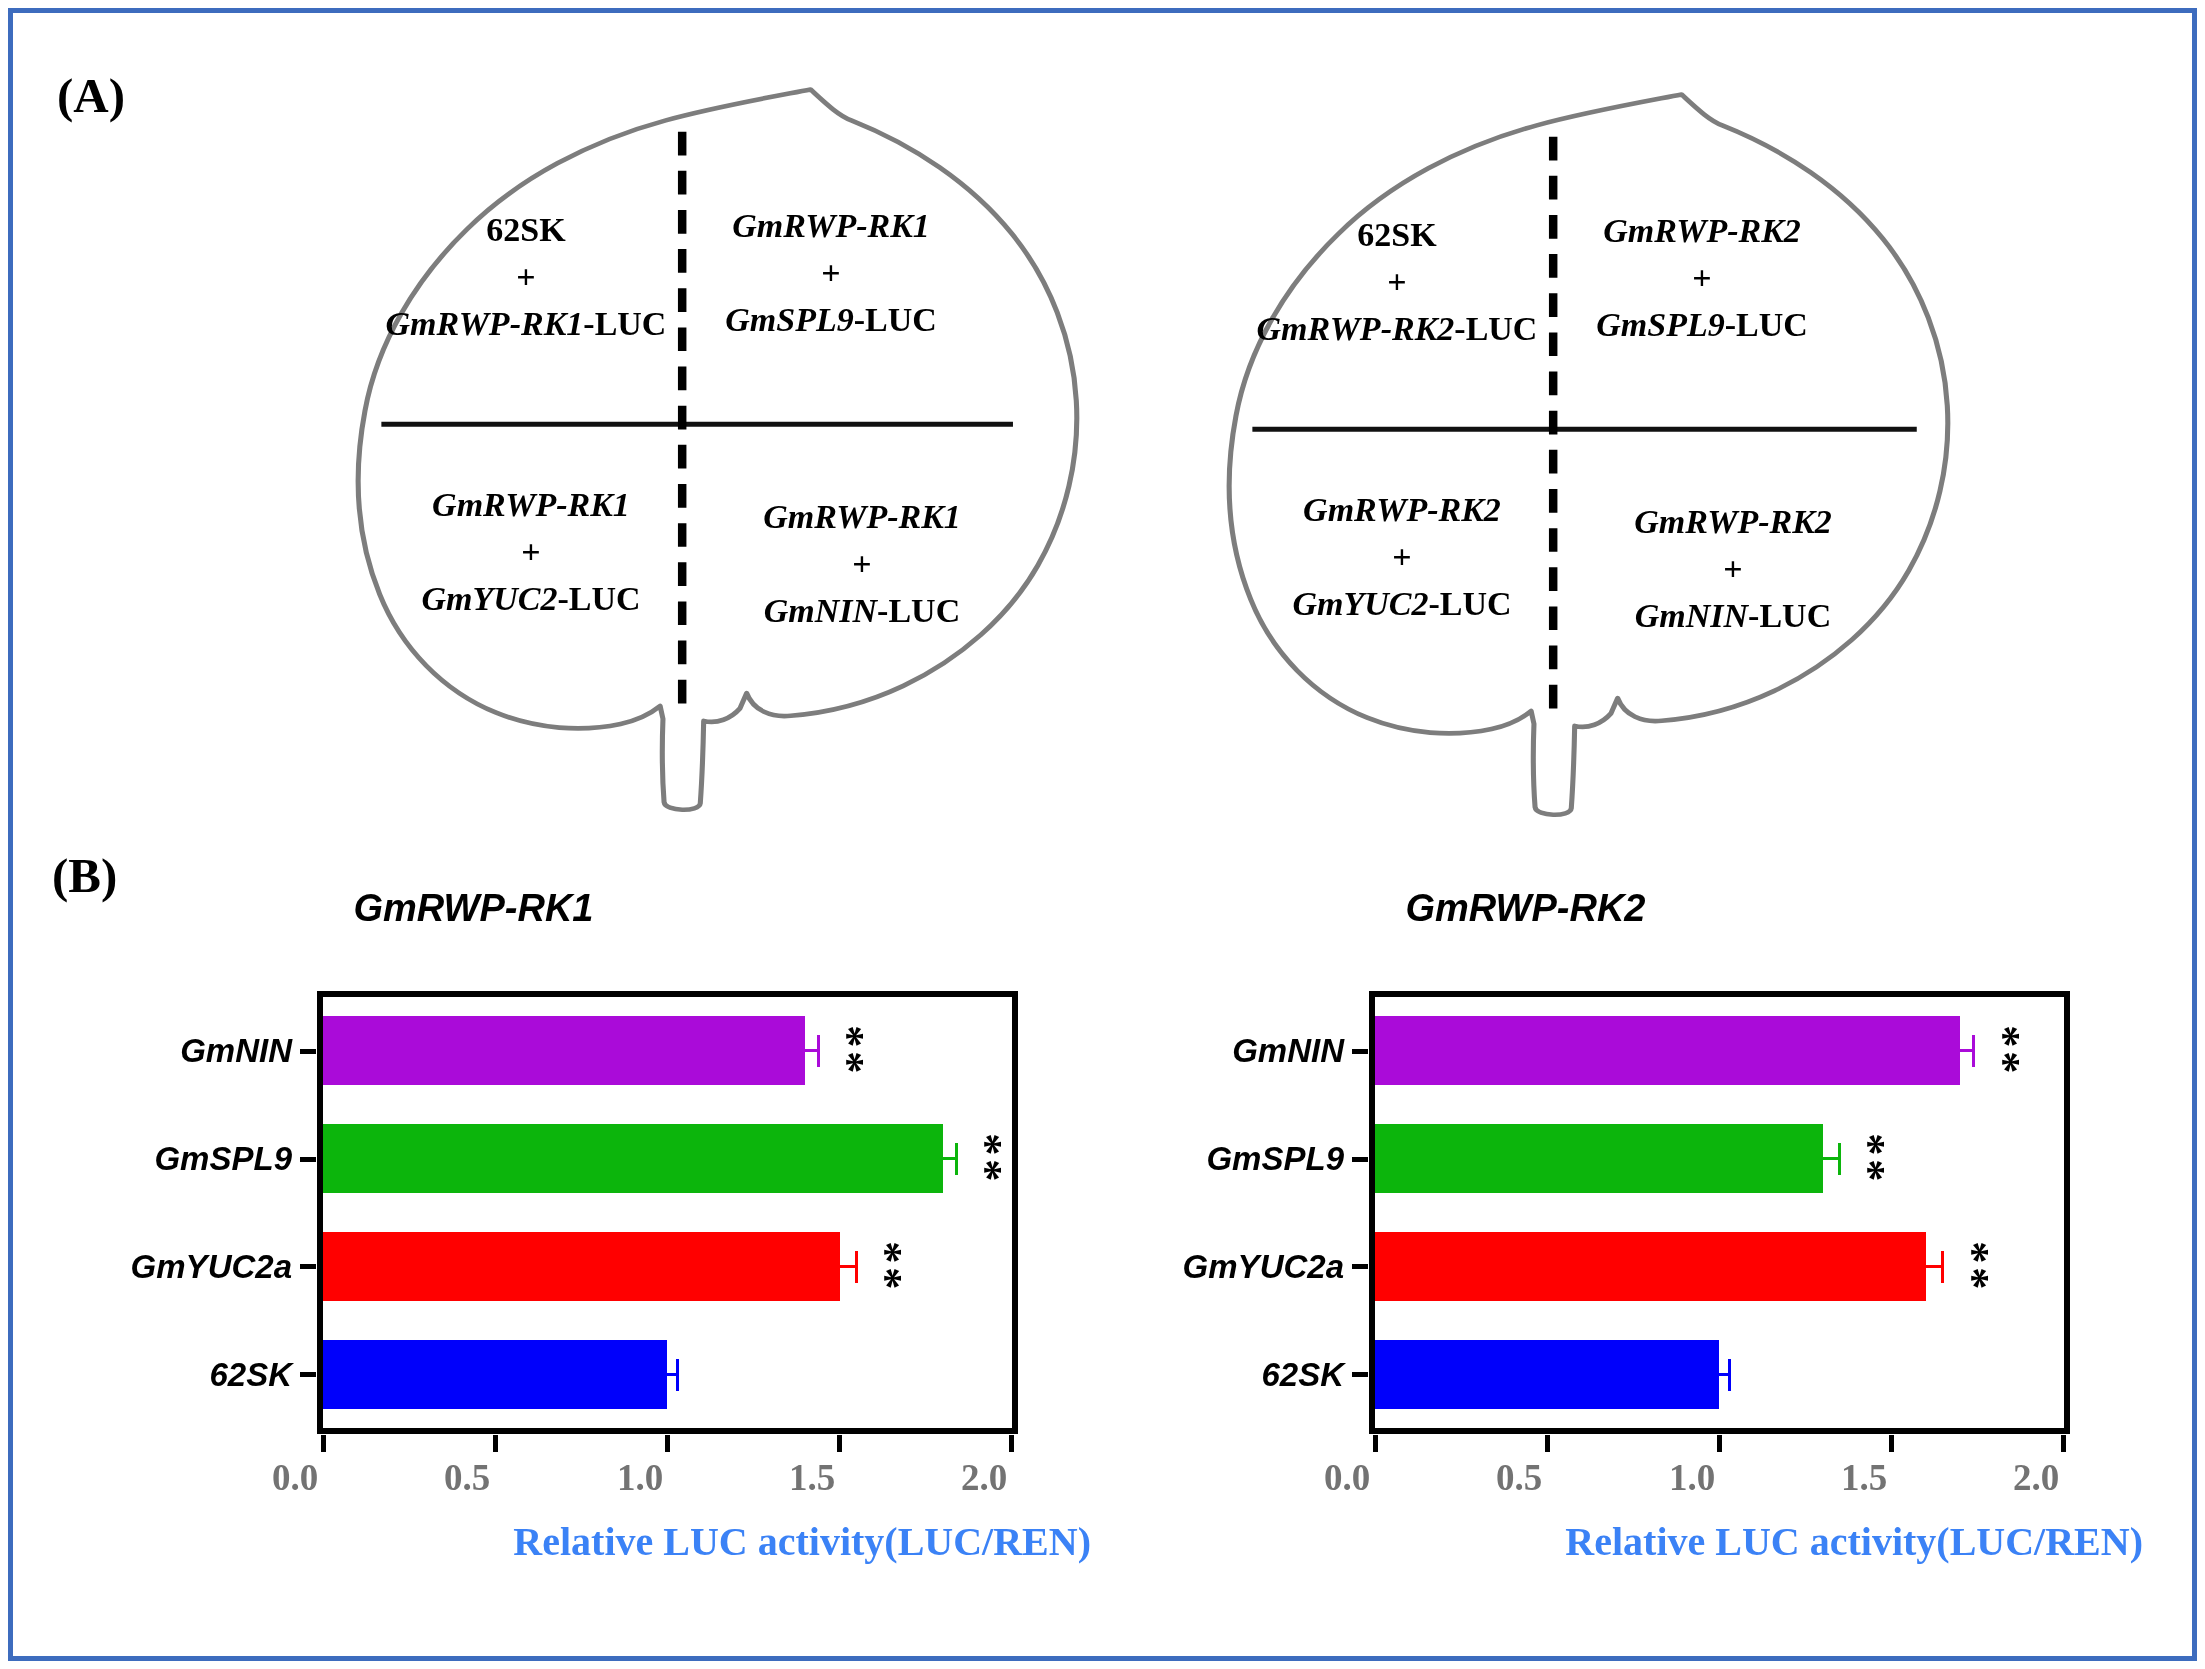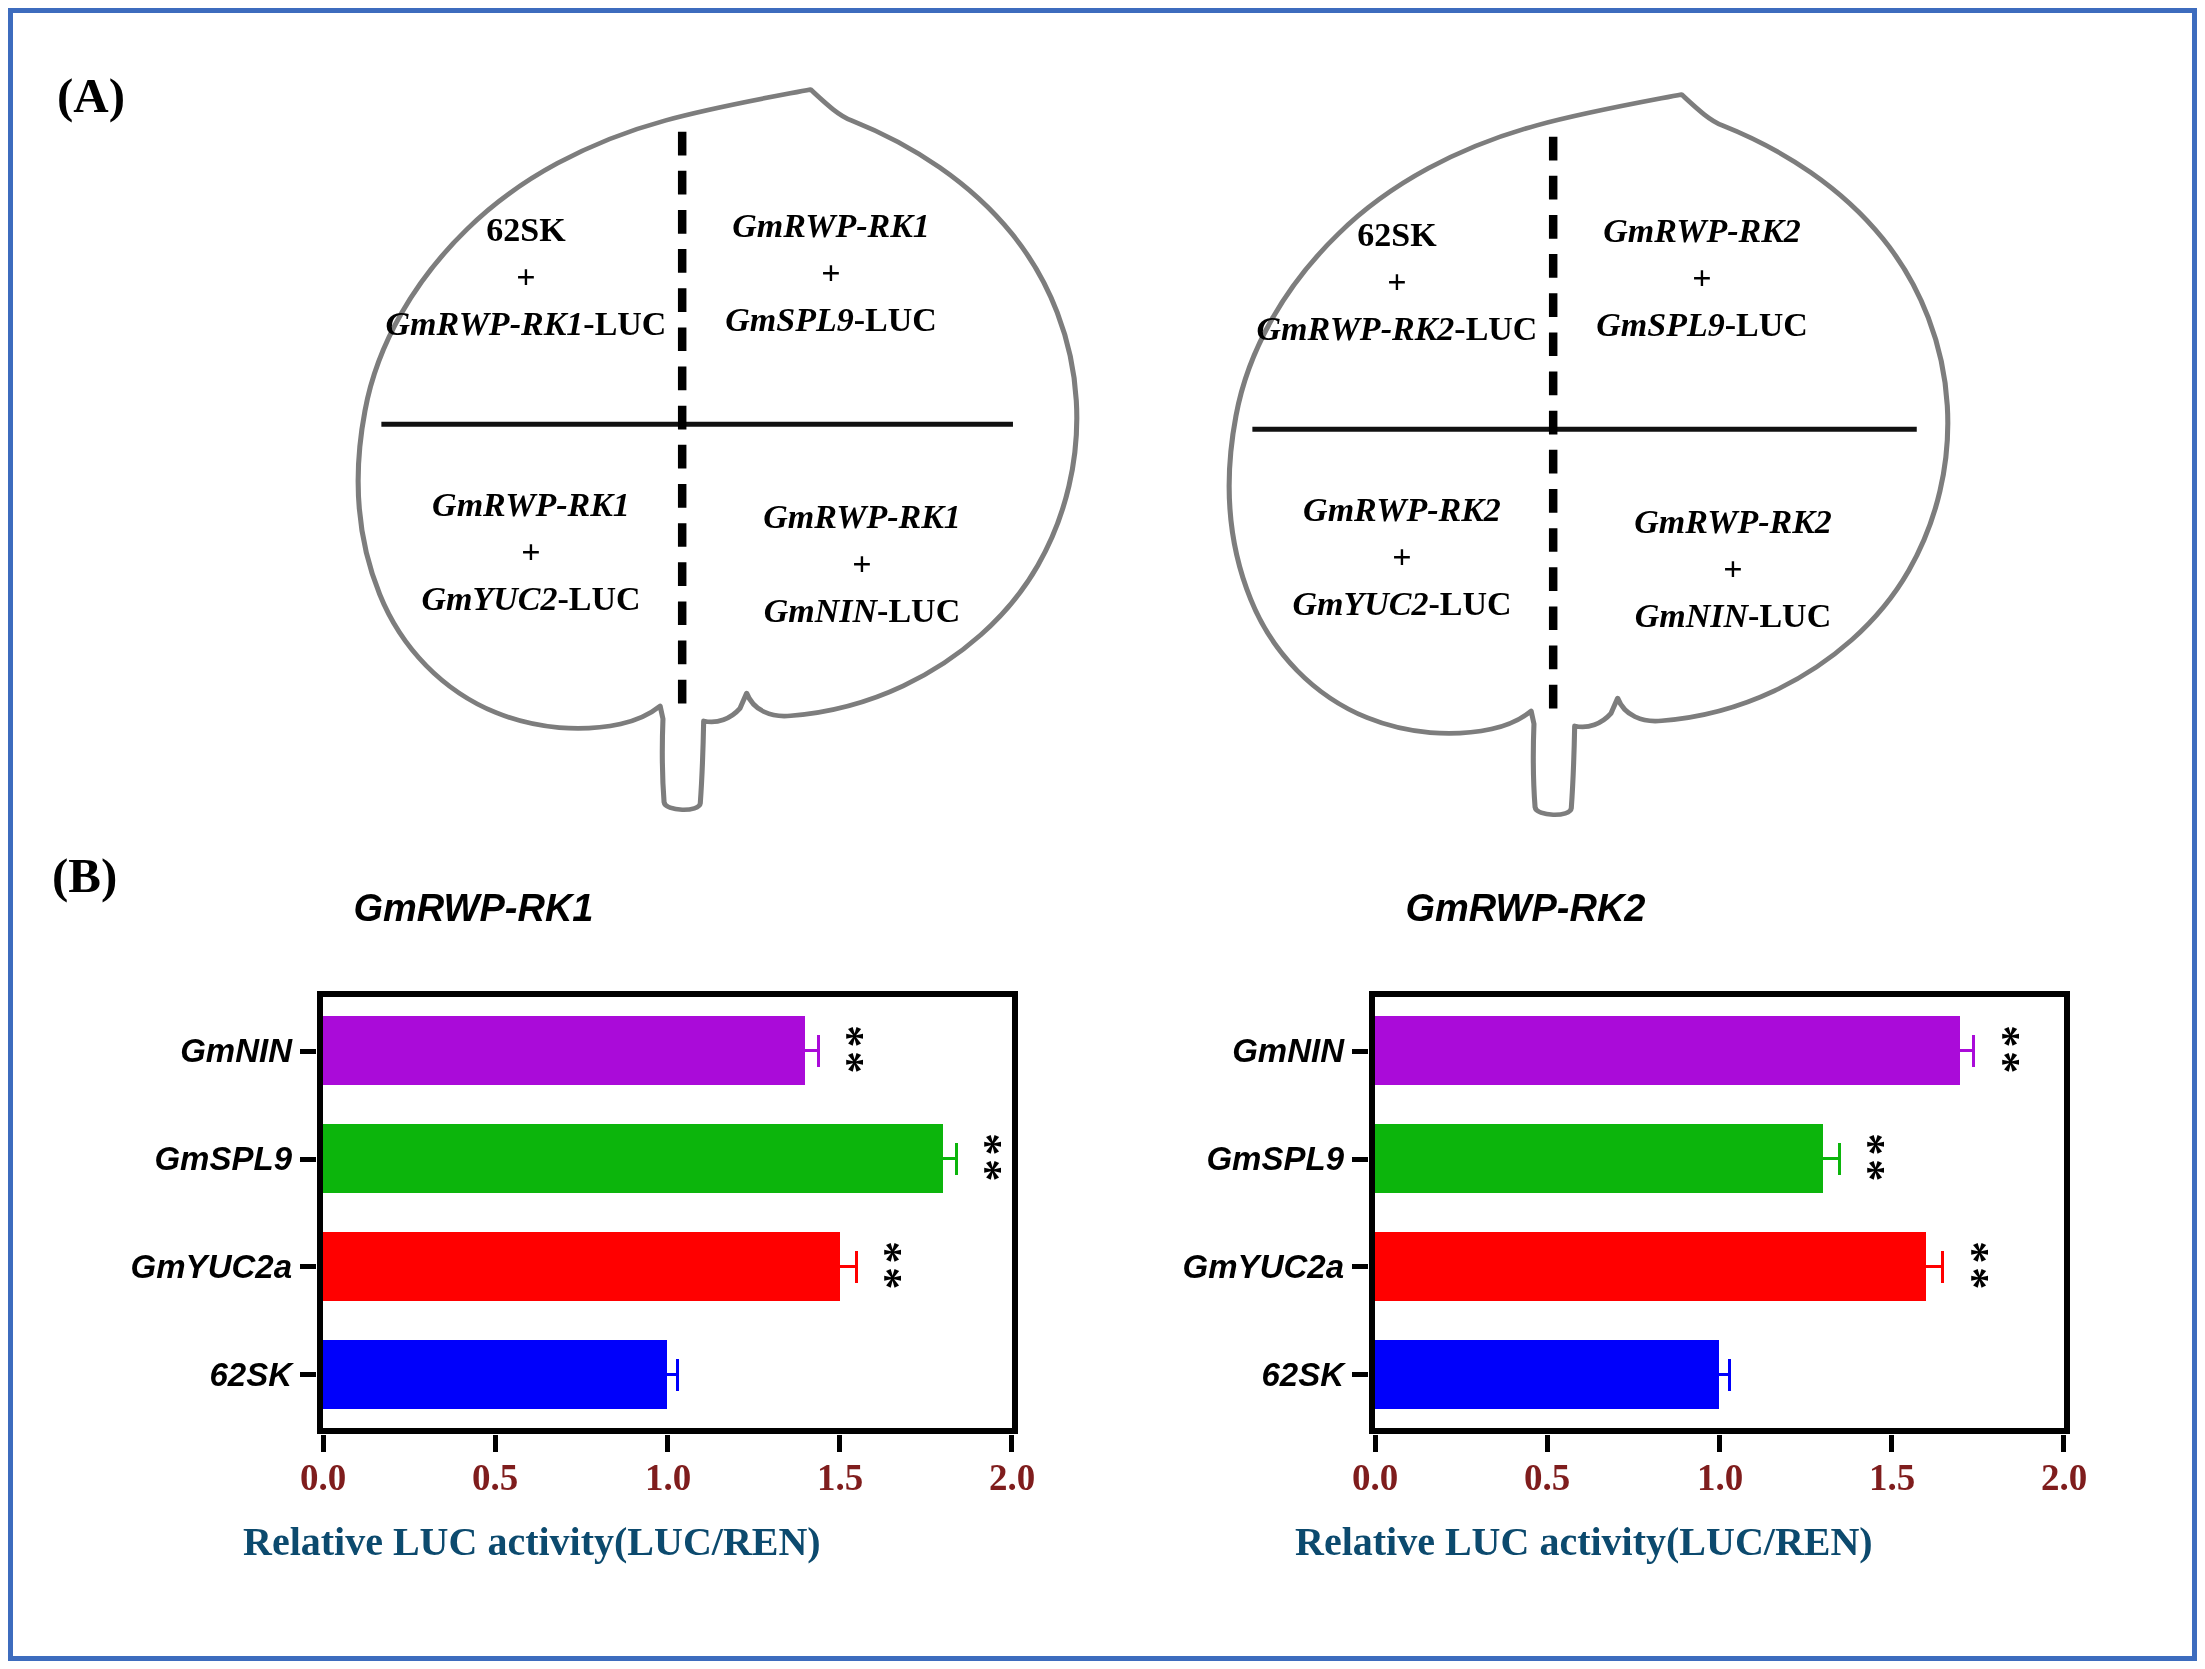--- a/index.html
+++ b/index.html
@@ -22,25 +22,25 @@
   
   .chart{position:absolute;width:961px;height:746px;}
   #chart-rk1{left:124px;top:871px;}
   #chart-rk2{left:1176px;top:871px;}
   .chart-title{position:absolute;left:0;top:16px;width:699px;text-align:center;
                font:italic 700 38px "Liberation Sans",sans-serif;color:#000;}
   .plot{position:absolute;left:193px;top:120px;width:689px;height:431px;border:6.2px solid #000;background:#fff;}
   .bar,.errline,.errcap,.xtick,.ytick{position:absolute;}
   .xtick,.ytick{background:#000;}
   .ylab{position:absolute;text-align:right;font:italic 700 33px "Liberation Sans",sans-serif;color:#000;line-height:50px;}
-  .xticklab{position:absolute;text-align:center;font:700 37px "Liberation Serif",serif;color:#7f1d1d;line-height:45px;}
+  .xticklab{position:absolute;font:700 37px "Liberation Serif",serif;color:#737373;line-height:45px;}
   .sig{position:absolute;width:54px;display:flex;align-items:center;justify-content:center;
        transform:rotate(90deg);font:700 45px "Liberation Serif",serif;letter-spacing:3.4px;color:#000;}
-  .xlabel{position:absolute;left:119px;top:647px;width:848px;text-align:left;
-          font:700 40px "Liberation Serif",serif;color:#0c4a6e;}
+  .xlabel{position:absolute;left:119px;top:647px;width:848px;text-align:right;
+          font:700 40px "Liberation Serif",serif;color:#3b82f6;}
 </style>
 </head>
 <body>
 
 <div class="figure-frame"></div>
 
 <div class="panel-label" id="panelA-label">(A)</div>
 <div class="panel-label" id="panelB-label">(B)</div>
 
 <div class="leaf" id="leaf1">

